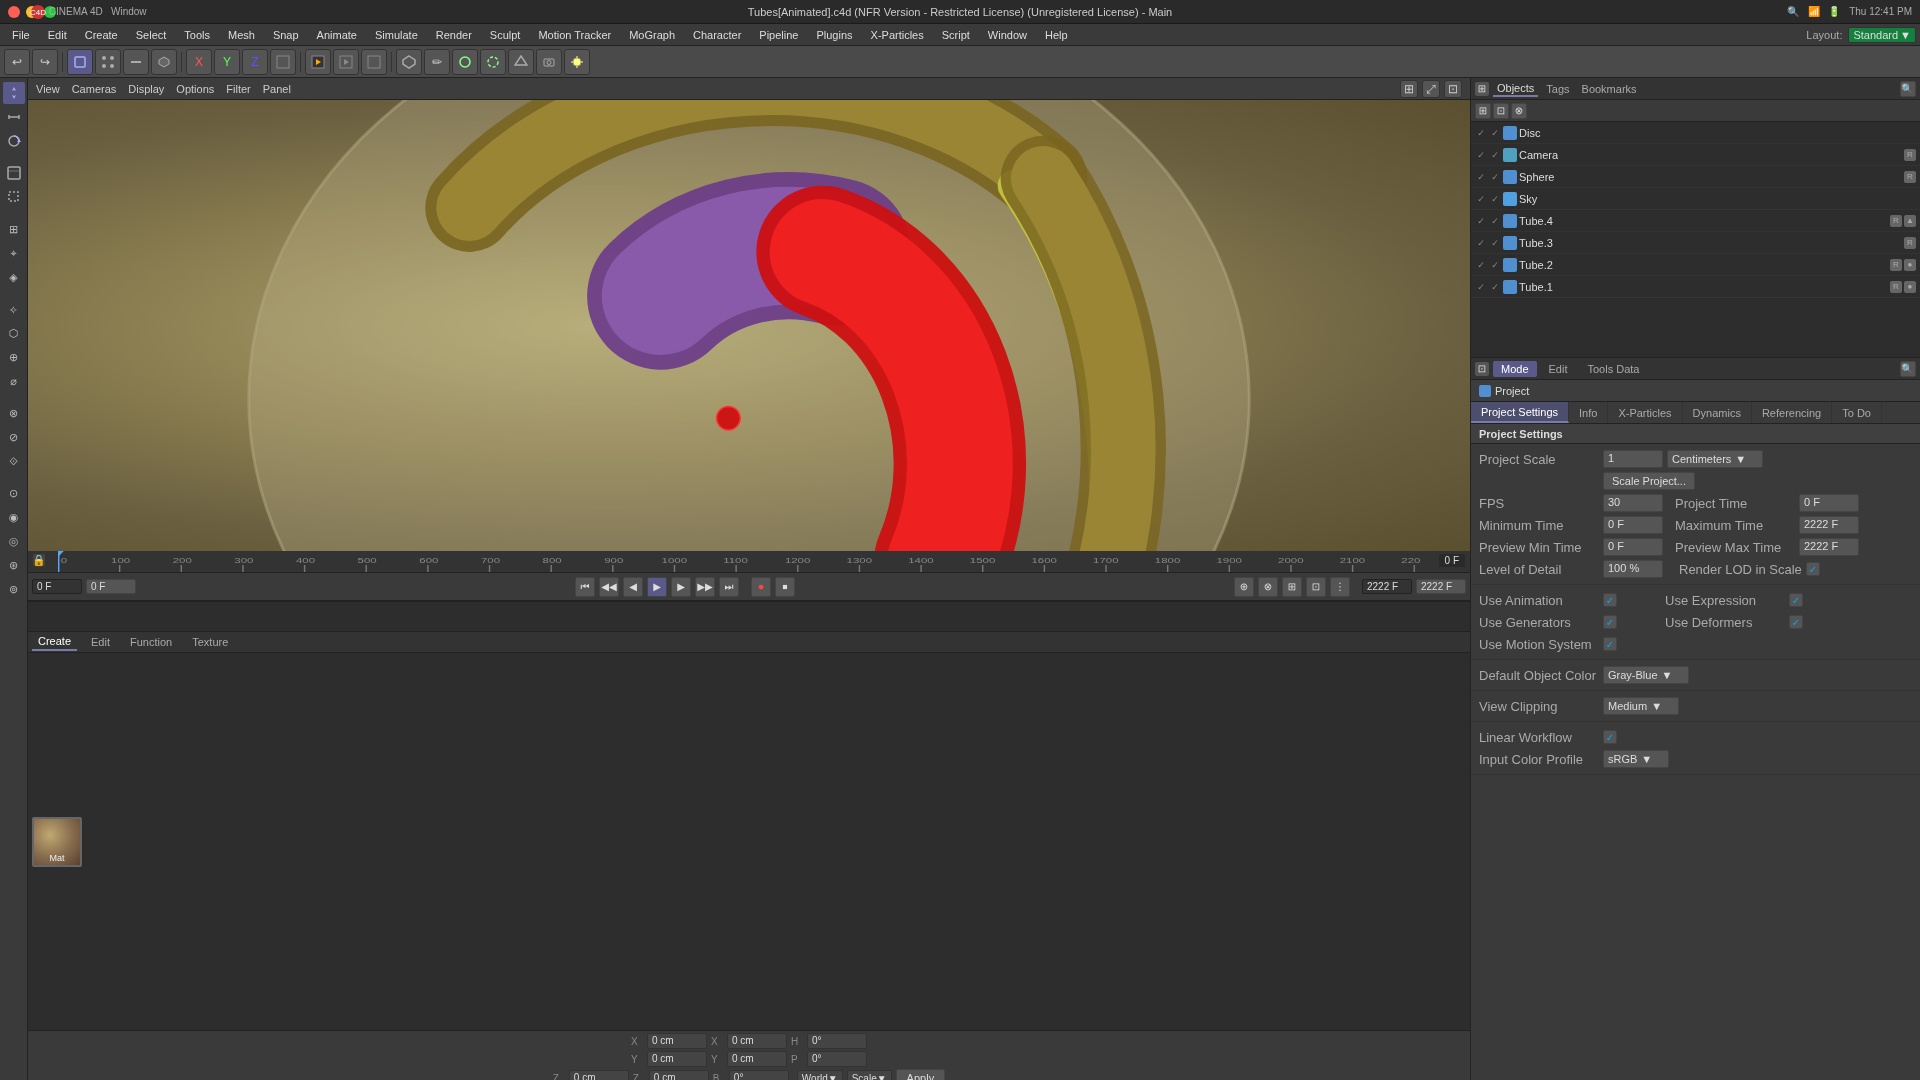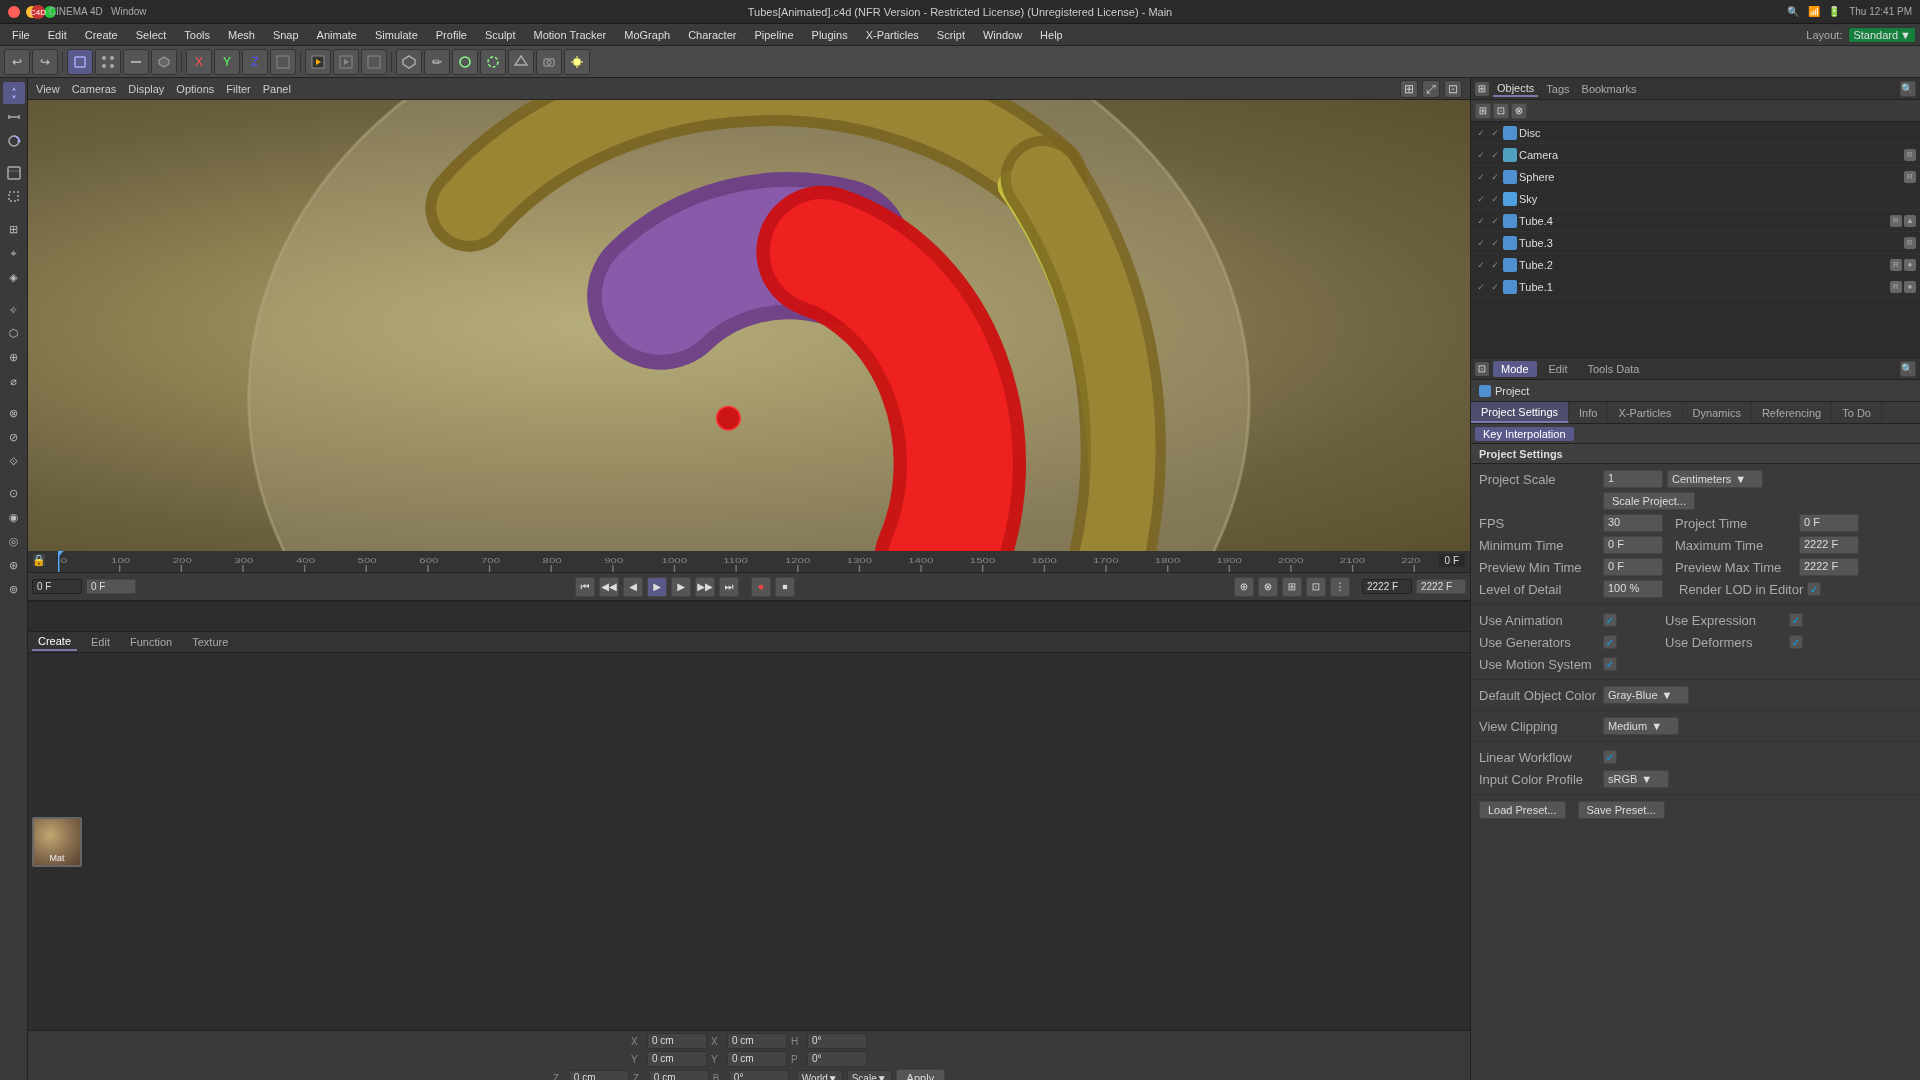--- a/index.html
+++ b/index.html
@@ -511,21 +511,21 @@
 <div id="menubar">
   <span class="menu-item">File</span>
   <span class="menu-item">Edit</span>
   <span class="menu-item">Create</span>
   <span class="menu-item">Select</span>
   <span class="menu-item">Tools</span>
   <span class="menu-item">Mesh</span>
   <span class="menu-item">Snap</span>
   <span class="menu-item">Animate</span>
   <span class="menu-item">Simulate</span>
-  <span class="menu-item">Profile</span>
+  <span class="menu-item">Render</span>
   <span class="menu-item">Sculpt</span>
   <span class="menu-item">Motion Tracker</span>
   <span class="menu-item">MoGraph</span>
   <span class="menu-item">Character</span>
   <span class="menu-item">Pipeline</span>
   <span class="menu-item">Plugins</span>
   <span class="menu-item">X-Particles</span>
   <span class="menu-item">Script</span>
   <span class="menu-item">Window</span>
   <span class="menu-item">Help</span>
@@ -1048,23 +1048,20 @@
 
       <div id="props-tabs">
         <div class="props-tab active">Project Settings</div>
         <div class="props-tab">Info</div>
         <div class="props-tab">X-Particles</div>
         <div class="props-tab">Dynamics</div>
         <div class="props-tab">Referencing</div>
         <div class="props-tab">To Do</div>
       </div>
 
-      <div id="props-sub-tabs">
-        <span class="sub-tab active">Key Interpolation</span>
-      </div>
 
       <div id="props-settings-label">
         <span>Project Settings</span>
       </div>
 
       <div id="props-content">
 
         <div class="prop-row">
           <span class="prop-label">Project Scale</span>
           <div class="prop-input"><span>1</span></div>
@@ -1114,21 +1111,21 @@
             <span>2222 F</span>
           </div>
         </div>
 
         <div class="prop-row">
           <span class="prop-label">Level of Detail</span>
           <div class="prop-input">
             <span>100 %</span>
           </div>
           <span style="width:8px;"></span>
-          <span class="prop-label">Render LOD in Editor</span>
+          <span class="prop-label">Render LOD in Scale</span>
           <div class="prop-check">✓</div>
         </div>
 
         <div class="separator-line"></div>
 
         <div class="prop-row">
           <span class="prop-label">Use Animation</span>
           <div class="prop-check">✓</div>
           <span style="width:40px;"></span>
           <span class="prop-label">Use Expression</span>
@@ -1179,24 +1176,19 @@
         <div class="prop-row">
           <span class="prop-label">Input Color Profile</span>
           <div class="prop-dropdown">
             <span>sRGB</span>
             <span style="margin-left:4px;">▼</span>
           </div>
         </div>
 
         <div class="separator-line"></div>
 
-        <div class="prop-row">
-          <div class="prop-btn">Load Preset...</div>
-          <div style="width:4px;"></div>
-          <div class="prop-btn">Save Preset...</div>
-        </div>
 
       </div>
     </div>
 
   </div>
 
 </div>
 
 </body></html>

